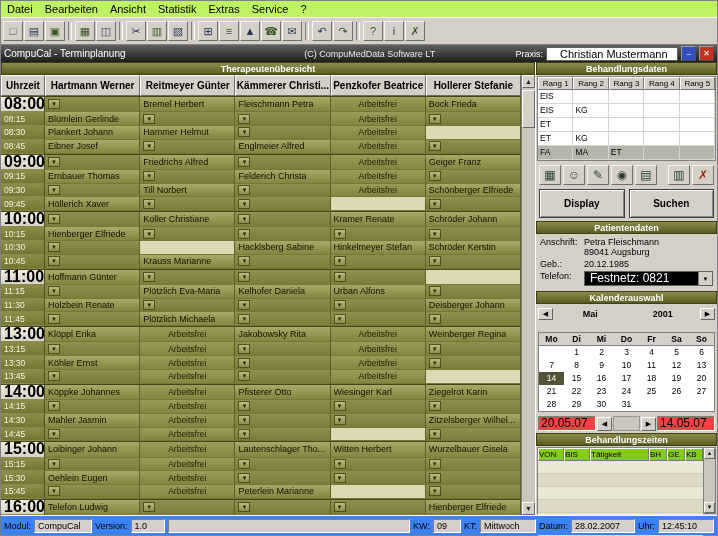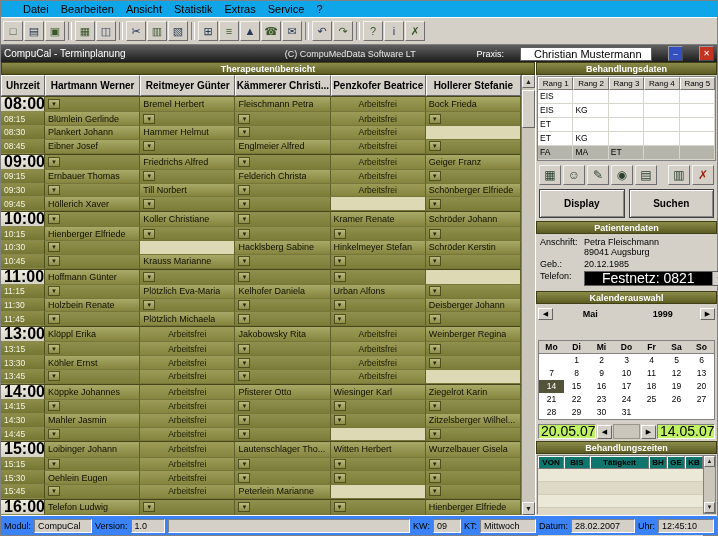--- a/index.html
+++ b/index.html
@@ -2,38 +2,38 @@
 <html><head>
 <meta charset="utf-8">
 <style>
   html,body{margin:0;padding:0}
   body{width:718px;height:536px;overflow:hidden;background:#d4d0c8;
        font-family:"Liberation Sans",sans-serif;font-size:11px;color:#000;
        -webkit-user-select:none;user-select:none}
   .app{width:718px;height:536px;display:flex;flex-direction:column;border:1px solid #808080;box-sizing:border-box}
 
   
-  .menubar{height:16px;display:flex;align-items:center;background:#0ea5e9;padding-left:16px;flex:0 0 auto}
+  .menubar{height:16px;display:flex;align-items:center;background:#bef264;padding-left:0;flex:0 0 auto}
   .menu-item{padding:1px 6px;font-size:11px;cursor:default}
 
   
   .toolbar{height:24px;display:flex;align-items:center;background:#d4d0c8;padding:1px 2px;gap:1px;
            border-top:1px solid #fff;border-bottom:1px solid #808080;flex:0 0 auto}
   .tbtn{width:20px;height:20px;display:flex;align-items:center;justify-content:center;background:#d4d0c8;
         border:1px solid;border-color:#f4f2ee #6e6e6e #6e6e6e #f4f2ee;padding:0;cursor:default}
   .tglyph{font-size:11px;line-height:1;color:#2a3a55}
   .tbtn:nth-child(odd) .tglyph{color:#3a552a}
   .tsep{width:2px;height:18px;border-left:1px solid #808080;border-right:1px solid #fff;margin:0 2px}
 
   
   .titlebar{height:17px;background:linear-gradient(180deg,#606060,#1d1d1d);color:#fff;display:flex;
             align-items:center;padding:0 3px;font-size:10px;flex:0 0 auto}
   .tb-left{width:220px;white-space:nowrap;overflow:hidden}
   .tb-center{flex:1;text-align:center;color:#e8e8e8;font-size:9px}
-  .tb-right{display:flex;align-items:center;gap:16px}
+  .tb-right{display:flex;align-items:center;gap:3px}
   .praxis-label{font-size:9px}
   .praxis-field{width:104px;height:12px;background:#fff;color:#000;border:1px solid #606060;
                 font-size:11px;line-height:12px;padding:0 13px;overflow:hidden;white-space:nowrap}
   .winbtn{width:13px;height:13px;display:flex;align-items:center;justify-content:center;color:#fff;
           font-size:8px;line-height:1;border:1px outset #9a9aa8;cursor:default}
   .winbtn.min{background:#3450c0}
   .winbtn.close{background:#c23420}
 
   
   .main{flex:1;display:flex;min-height:0}
@@ -92,47 +92,47 @@
   .btnrow{display:flex;gap:4px;padding:1px 3px 3px;flex:0 0 auto}
   .cbtn{flex:1;height:29px;background:#d4d0c8;border:1px solid #404040;
         box-shadow:inset 1px 1px 0 #fff,inset -1px -1px 0 #888;font-weight:bold;font-size:10px;
         font-family:"Liberation Sans",sans-serif;cursor:default}
 
   .patientblock{padding:3px 4px;flex:0 0 auto;font-size:9px}
   .prow{display:flex;margin-bottom:2px;align-items:flex-start}
   .plabel{width:44px;flex:0 0 auto}
   .pval{white-space:nowrap;overflow:hidden}
   .combo{flex:1;display:flex;height:13px;border:1px solid #606060}
-  .combo-text{flex:1;background:#000;color:#fff;font-size:14px;line-height:13px;padding:0 17px;overflow:hidden;white-space:nowrap}
+  .combo-text{flex:1;background:#000;color:#fff;font-size:12px;line-height:13px;padding:0 5px;overflow:hidden;white-space:nowrap}
   .combo-dd{width:13px;background:#d4d0c8;border-left:1px solid #808080;font-size:6px;display:flex;
             align-items:center;justify-content:center}
 
   .calblock{padding:2px;flex:0 0 auto}
   .cal-nav{display:flex;align-items:center;height:15px;font-size:9px;font-weight:bold;gap:2px}
   .cal-btn{width:15px;height:12px;background:#d4d0c8;border:1px solid;border-color:#fff #666 #666 #fff;
            font-size:7px;line-height:10px;padding:0;cursor:default}
   .cal-month{flex:1;text-align:center}
   .cal-year{flex:1;text-align:center}
-  .cal-grid{display:grid;grid-template-columns:repeat(7,1fr);background:#fff;border:1px solid #808080;margin-top:19px}
+  .cal-grid{display:grid;grid-template-columns:repeat(7,1fr);background:#fff;border:1px solid #808080;margin-top:11px}
   .cwd{background:#d4d0c8;font-size:8.5px;font-weight:bold;text-align:center;border-bottom:1px solid #808080;padding:1px 0}
   .cday{font-size:8.5px;text-align:center;height:13px;line-height:13px;cursor:default}
   .cday.sel{background:#53533a;color:#fff}
   .dnav{display:flex;align-items:center;padding:2px 2px;gap:1px;flex:0 0 auto}
-  .dfield{width:52px;height:13px;background:#bef264;border:1px solid;border-color:#808080 #fff #fff #808080;
-          font-size:14px;line-height:13px;padding:0 2px;box-sizing:content-box}
+  .dfield{width:52px;height:13px;background:#ef4444;border:1px solid;border-color:#808080 #fff #fff #808080;
+          font-size:12px;line-height:13px;padding:0 2px;box-sizing:content-box}
   .dtrack{flex:1;height:13px;background:#cac6bc;border:1px solid #9a968c}
   .dbtn{width:15px;height:14px;background:#d4d0c8;border:1px solid;border-color:#fff #666 #666 #fff;
         font-size:7px;line-height:12px;padding:0;cursor:default}
 
   .zwrap{flex:1;display:flex;flex-direction:column;min-height:0;padding:1px}
   .ztable{flex:1;display:flex;min-height:0;border:1px solid #808080;background:#e6e2d2}
   .zcols{flex:1;display:flex;flex-direction:column;min-width:0}
   .zhead{display:grid;grid-template-columns:26px 26px 1fr 18px 18px 18px;flex:0 0 auto}
-  .zh{background:#0f766e;border:1px solid;border-color:#fff #777 #777 #fff;font-size:8px;text-align:center;
-      padding:1px 0;overflow:hidden;white-space:nowrap;box-sizing:border-box;font-weight:bold}
+  .zh{background:#84cc16;border:1px solid;border-color:#fff #777 #777 #fff;font-size:8px;text-align:left;
+      padding:1px 0;overflow:hidden;white-space:nowrap;box-sizing:border-box;font-weight:normal}
   .zbody{flex:1;display:flex;flex-direction:column}
   .zrow{height:12px;background:#ece8d8;border-bottom:1px solid #cfcbba;flex:0 0 auto}
   .zrow.alt{background:#ddd9c6}
   .zscroll{width:11px;background:#cac6bc;border-left:1px solid #808080;display:flex;flex-direction:column}
   .zscroll .sbtn{height:11px;font-size:6px;line-height:9px}
 
   
   .statusbar{height:17px;display:flex;align-items:center;background:#3b82f6;border-top:1px solid #fff;
              padding:1px 3px;gap:3px;font-size:9px;flex:0 0 auto}
   .sfield{background:#d4d0c8;border:1px solid;border-color:#808080 #fff #fff #808080;padding:0 3px;height:12px;
@@ -848,21 +848,21 @@
             <span class="combo-dd">▼</span>
           </span>
         </div>
       </div>
 
       <div class="sec-h">Kalenderauswahl</div>
       <div class="calblock">
         <div class="cal-nav">
           <button class="cal-btn">◀</button>
           <span class="cal-month">Mai</span>
-          <span class="cal-year">1999</span>
+          <span class="cal-year">2001</span>
           <button class="cal-btn">▶</button>
         </div>
         <div class="cal-grid">
             <div class="cwd">Mo</div>
             <div class="cwd">Di</div>
             <div class="cwd">Mi</div>
             <div class="cwd">Do</div>
             <div class="cwd">Fr</div>
             <div class="cwd">Sa</div>
             <div class="cwd">So</div>

